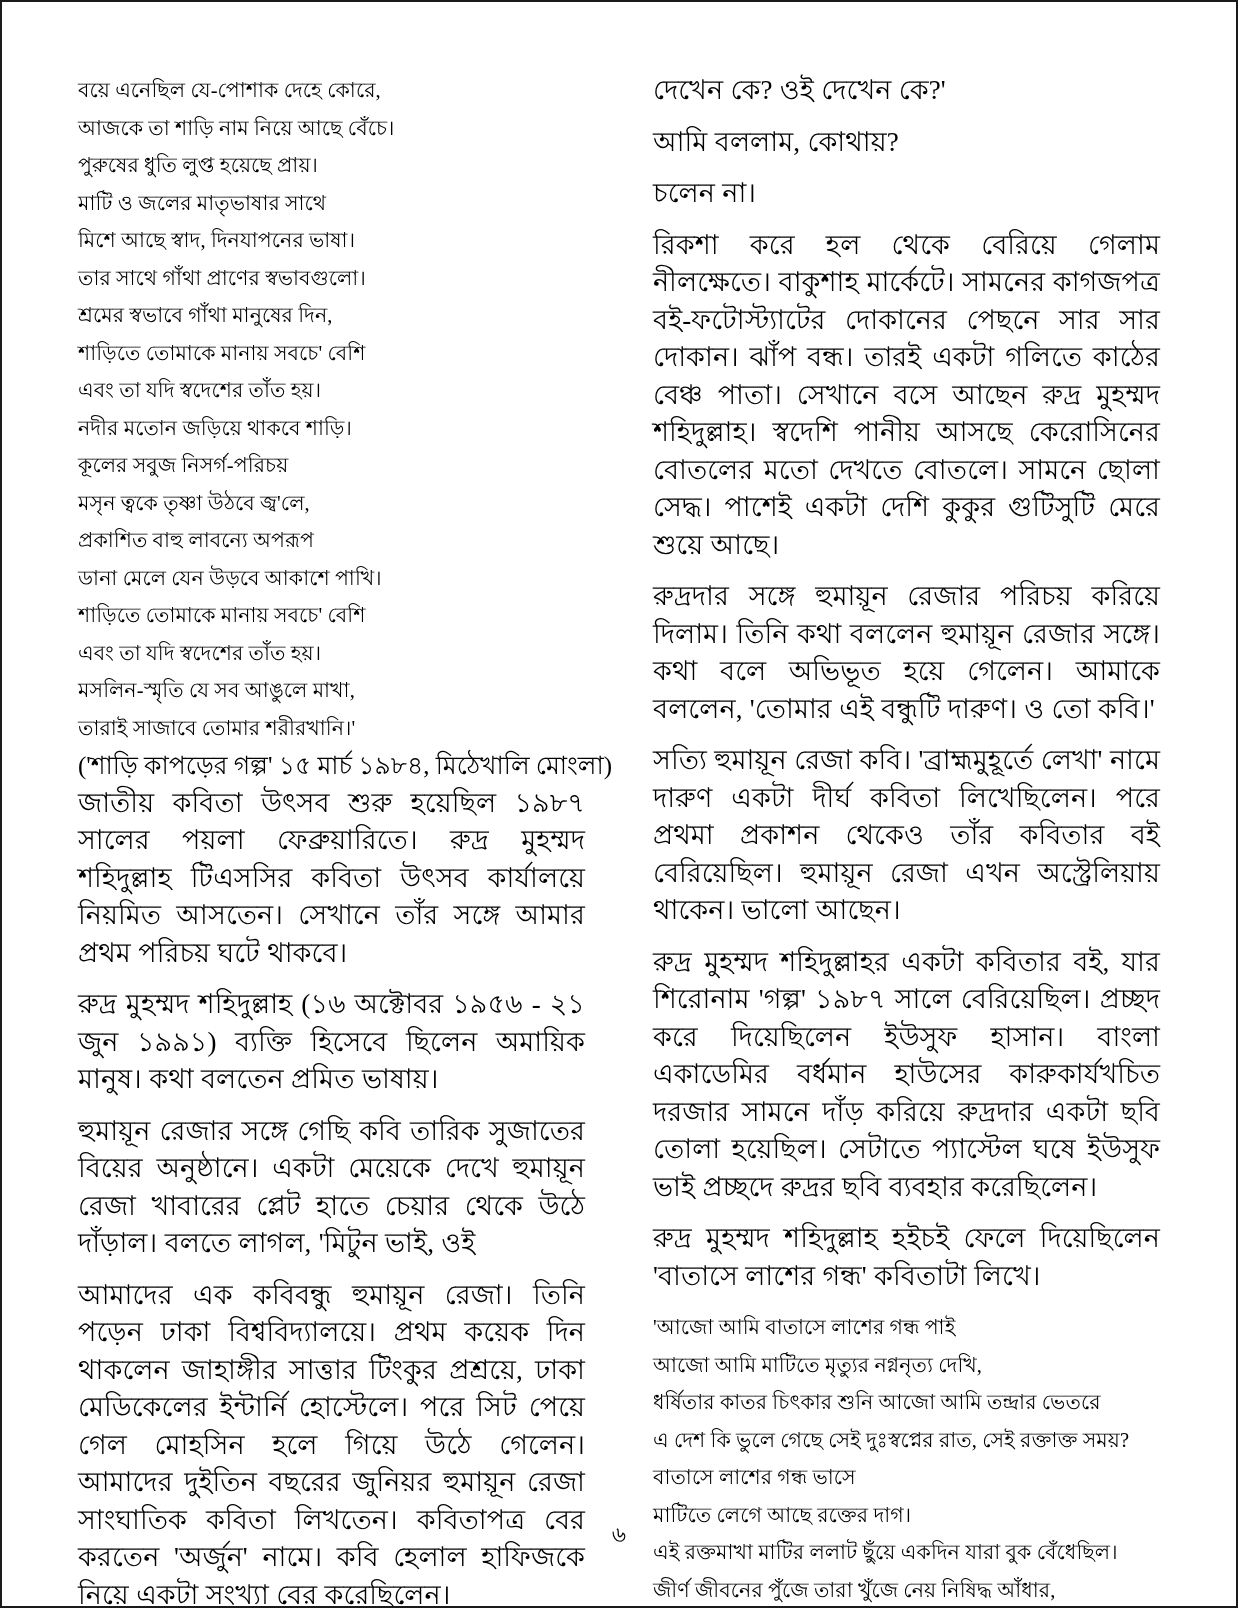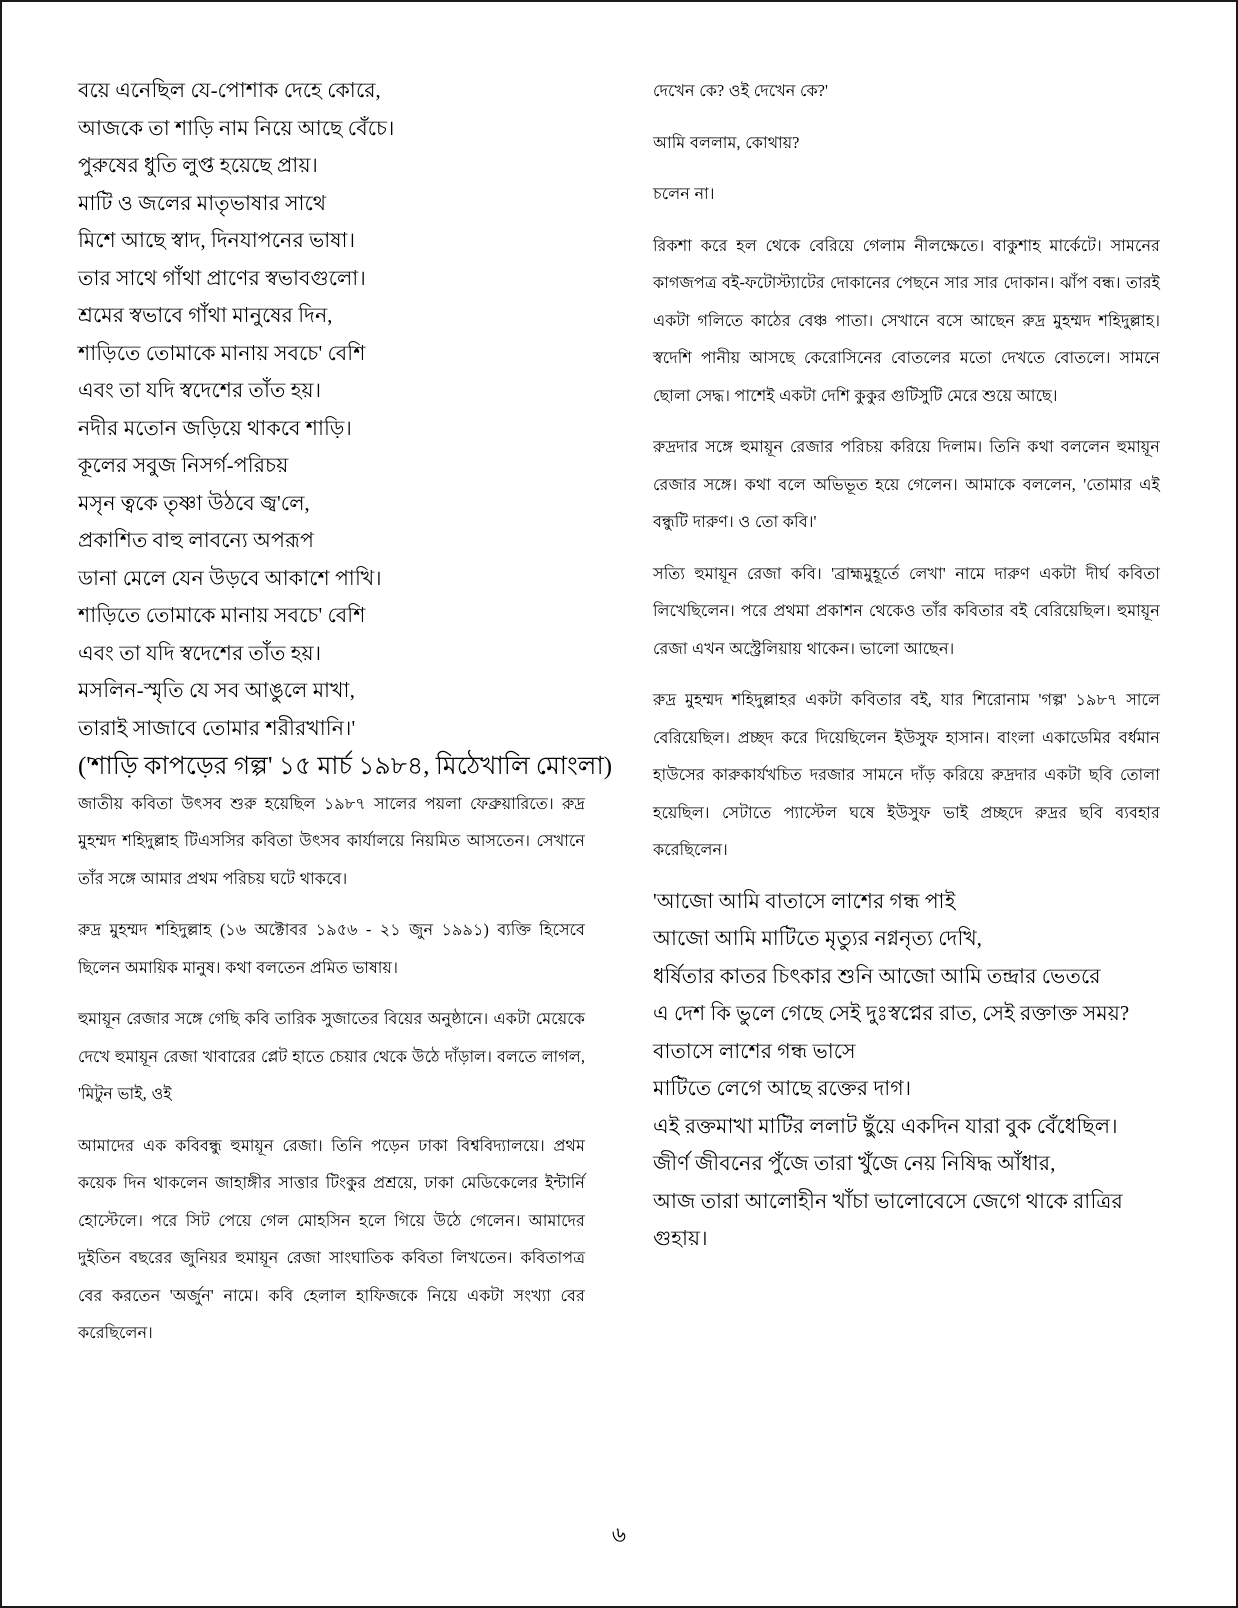--- a/index.html
+++ b/index.html
@@ -44,21 +44,21 @@
   .poem .line {
     font-size: 20.5px;
     line-height: 37.5px;
     white-space: nowrap;
     letter-spacing: 0.1px;
   }
 
   
   p.prose {
     margin: 0;
-    font-size: 16px;
+    font-size: 27px;
     line-height: 37.5px;
     text-align: justify;
     text-justify: inter-word;
     text-align-last: left;
     letter-spacing: 0.1px;
     word-spacing: 0.5px;
   }
 
   p.prose + p.prose {
     margin-top: 14px;
@@ -124,20 +124,21 @@
 
     <div class="col">
 
       <p class="prose">দেখেন কে? ওই দেখেন কে?'</p>
       <p class="prose">আমি বললাম, কোথায়?</p>
       <p class="prose">চলেন না।</p>
       <p class="prose">রিকশা করে হল থেকে বেরিয়ে গেলাম নীলক্ষেতে। বাকুশাহ মার্কেটে। সামনের কাগজপত্র বই-ফটোস্ট্যাটের দোকানের পেছনে সার সার দোকান। ঝাঁপ বন্ধ। তারই একটা গলিতে কাঠের বেঞ্চ পাতা। সেখানে বসে আছেন রুদ্র মুহম্মদ শহিদুল্লাহ। স্বদেশি পানীয় আসছে কেরোসিনের বোতলের মতো দেখতে বোতলে। সামনে ছোলা সেদ্ধ। পাশেই একটা দেশি কুকুর গুটিসুটি মেরে শুয়ে আছে।</p>
       <p class="prose">রুদ্রদার সঙ্গে হুমায়ূন রেজার পরিচয় করিয়ে দিলাম। তিনি কথা বললেন হুমায়ূন রেজার সঙ্গে। কথা বলে অভিভূত হয়ে গেলেন। আমাকে বললেন, 'তোমার এই বন্ধুটি দারুণ। ও তো কবি।'</p>
       <p class="prose">সত্যি হুমায়ূন রেজা কবি। 'ব্রাহ্মমুহূর্তে লেখা' নামে দারুণ একটা দীর্ঘ কবিতা লিখেছিলেন। পরে প্রথমা প্রকাশন থেকেও তাঁর কবিতার বই বেরিয়েছিল। হুমায়ূন রেজা এখন অস্ট্রেলিয়ায় থাকেন। ভালো আছেন।</p>
       <p class="prose">রুদ্র মুহম্মদ শহিদুল্লাহর একটা কবিতার বই, যার শিরোনাম 'গল্প' ১৯৮৭ সালে বেরিয়েছিল। প্রচ্ছদ করে দিয়েছিলেন ইউসুফ হাসান। বাংলা একাডেমির বর্ধমান হাউসের কারুকার্যখচিত দরজার সামনে দাঁড় করিয়ে রুদ্রদার একটা ছবি তোলা হয়েছিল। সেটাতে প্যাস্টেল ঘষে ইউসুফ ভাই প্রচ্ছদে রুদ্রর ছবি ব্যবহার করেছিলেন।</p>
+      <p class="prose">রুদ্র মুহম্মদ শহিদুল্লাহ হইচই ফেলে দিয়েছিলেন 'বাতাসে লাশের গন্ধ' কবিতাটা লিখে।</p>
 
       <div class="gap-md"></div>
 
       <div class="poem">
         <div class="line">'আজো আমি বাতাসে লাশের গন্ধ পাই</div>
         <div class="line">আজো আমি মাটিতে মৃত্যুর নগ্ননৃত্য দেখি,</div>
         <div class="line">ধর্ষিতার কাতর চিৎকার শুনি আজো আমি তন্দ্রার ভেতরে</div>
         <div class="line">এ দেশ কি ভুলে গেছে সেই দুঃস্বপ্নের রাত, সেই রক্তাক্ত সময়?</div>
         <div class="line">বাতাসে লাশের গন্ধ ভাসে</div>
         <div class="line">মাটিতে লেগে আছে রক্তের দাগ।</div>

